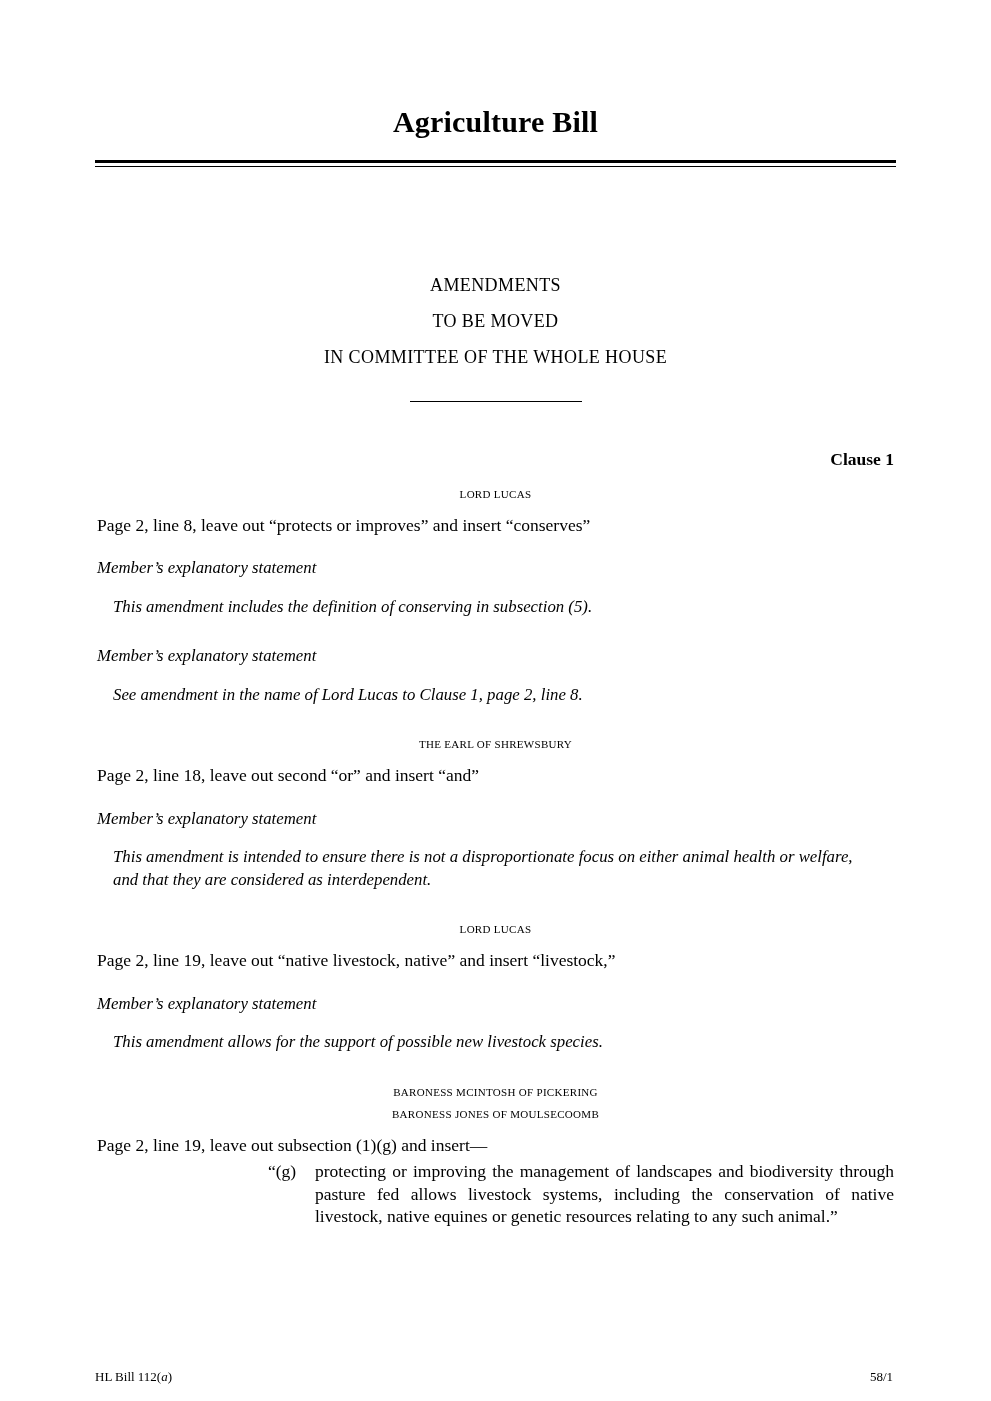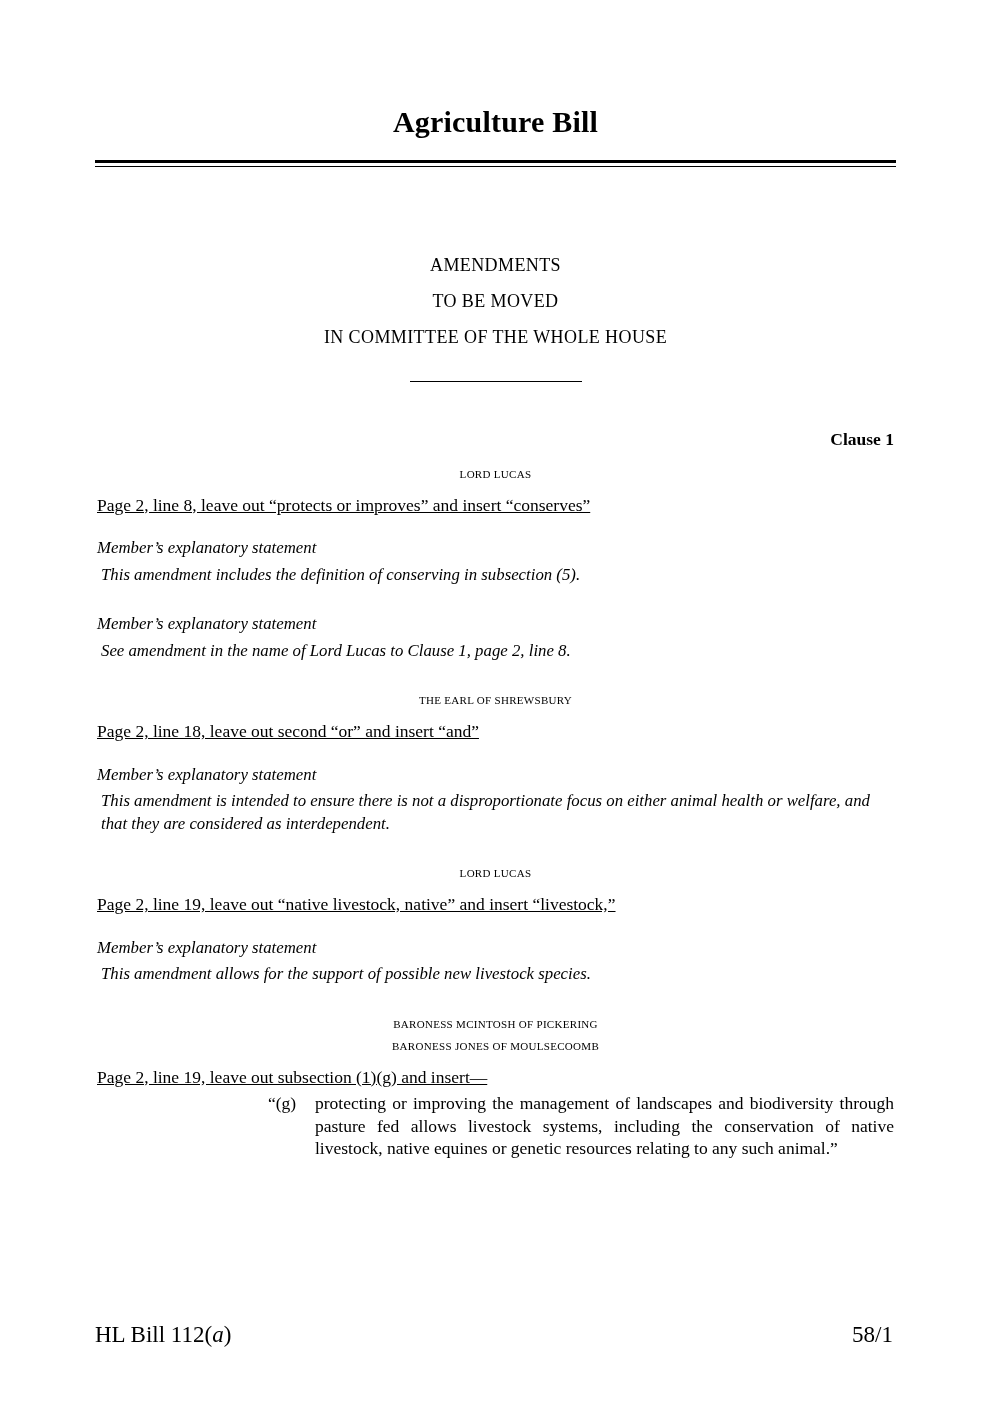--- a/index.html
+++ b/index.html
@@ -33,21 +33,21 @@
     line-height: 36px;
     letter-spacing: 0.2px;
   }
   .title-rule {
     margin: 10px -2px 0 -2px;
     height: 3px;
     border-top: 3px solid #000;
     border-bottom: 1px solid #000;
   }
   .heading-block {
-    margin-top: 80px;
+    margin-top: 100px;
   }
   .heading-line {
     text-align: center;
     font-size: 18px;
     line-height: 36px;
     letter-spacing: 0.4px;
   }
   .section-divider {
     width: 172px;
     margin: 26px auto 0 auto;
@@ -67,54 +67,53 @@
     margin-top: 12px;
   }
   .sponsor {
     text-align: center;
     font-size: 11px;
     line-height: 22px;
     letter-spacing: 0.3px;
   }
   .amend-text {
     margin: 9px 0 0 0;
-    text-decoration: underline;
   }
   .expl-label {
     margin: 21px 0 0 0;
     font-weight: normal;
     font-style: italic;
     font-size: 16.8px;
   }
   .expl-text {
-    margin: 4px;
+    margin: 16px;
     font-style: italic;
     font-size: 16.8px;
     line-height: 22.5px;
   }
   .insert-block {
     display: flex;
     margin: 4px 0 0 171px;
   }
   .g-marker {
     flex: none;
     width: 47px;
   }
   .g-body {
     flex: 1;
     text-align: justify;
   }
   .footer {
     position: absolute;
     left: 95px;
     right: 98px;
-    top: 1220px;
+    top: 1262px;
     display: flex;
     justify-content: space-between;
-    font-size: 23px;
+    font-size: 13px;
   }
   .italic { font-style: italic; }
 </style>
 </head>
 <body>
 
 <div class="page">
 
   <h1 class="doc-title">Agriculture Bill</h1>
   <div class="title-rule"></div>

